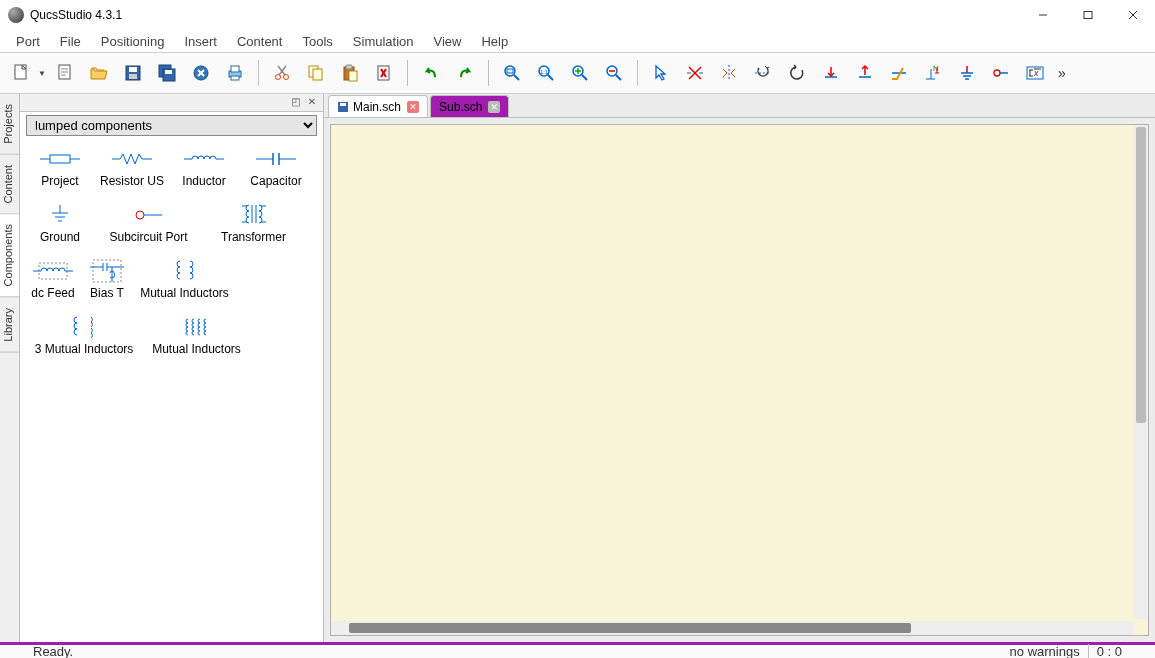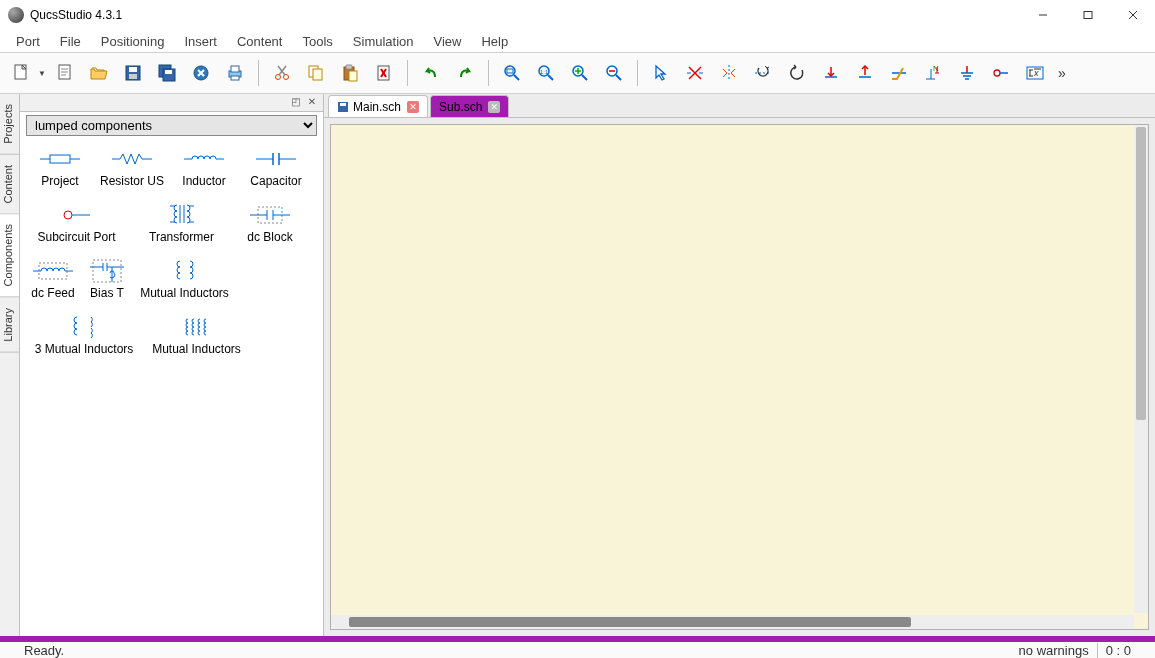--- a/index.html
+++ b/index.html
@@ -34,21 +34,21 @@
 .doc-tab .disk{width:12px;height:12px;margin-right:4px}
 .doc-tab .close{margin-left:6px;width:12px;height:12px;border-radius:2px;display:flex;align-items:center;justify-content:center;font-size:9px}
 .doc-tab.active .close{background:#e77;color:#fff}
 .doc-tab:not(.active) .close{background:#bbb;color:#fff}
 .canvas-wrap{flex:1;margin:6px;border:1px solid #b0b0b0;background:#f9f4d8;position:relative;overflow:hidden}
 .canvas{position:absolute;inset:0;background-image:radial-gradient(circle,#777 0.6px,transparent 0.6px);background-size:20px 20px;background-position:6px 6px}
 .vscroll{position:absolute;right:0;top:0;bottom:16px;width:14px;background:#eee}
 .vscroll .thumb{position:absolute;left:2px;right:2px;top:2px;height:60%;background:#bbb;border-radius:2px}
 .hscroll{position:absolute;left:0;right:14px;bottom:0;height:14px;background:#eee}
 .hscroll .thumb{position:absolute;top:2px;bottom:2px;left:18px;width:70%;background:#888;border-radius:2px}
-.statusbar{height:22px;border-top:6px solid #a21caf;display:flex;align-items:center;font-size:13px;color:#333;padding:0 16px;background:#fafafa}
+.statusbar{height:16px;border-top:3px solid #a21caf;display:flex;align-items:center;font-size:13px;color:#333;padding:0 25px;background:#fafafa}
 .statusbar .spacer{flex:1}
 .statusbar .cell{padding:0 8px}
 .statusbar .cell.border{border-left:1px solid #c0c0c0}
 .dd-arrow{font-size:8px;color:#444;margin-left:-2px}
 .overflow{font-size:14px;color:#333;padding:0 4px;cursor:pointer}
 </style>
 </head>
 <body>
 
 <div class="titlebar">
@@ -343,20 +343,31 @@
         <div class="sym">
             <svg width="40" height="16">
               <line x1="0" y1="8" x2="17" y2="8" stroke="#06c"></line>
               <line x1="17" y1="2" x2="17" y2="14" stroke="#06c" stroke-width="1.5"></line>
               <line x1="23" y1="2" x2="23" y2="14" stroke="#06c" stroke-width="1.5"></line>
               <line x1="23" y1="8" x2="40" y2="8" stroke="#06c"></line>
             </svg>
           </div>
         <div class="lbl">Capacitor</div>
       </div>
+      <div class="comp-item">
+        <div class="sym">
+            <svg width="24" height="20">
+              <line x1="12" y1="0" x2="12" y2="8" stroke="#06c"></line>
+              <line x1="4" y1="8" x2="20" y2="8" stroke="#06c"></line>
+              <line x1="7" y1="12" x2="17" y2="12" stroke="#06c"></line>
+              <line x1="10" y1="16" x2="14" y2="16" stroke="#06c"></line>
+            </svg>
+          </div>
+        <div class="lbl">Ground</div>
+      </div>
       <div class="comp-item wide">
         <div class="sym">
             <svg width="30" height="16">
               <circle cx="6" cy="8" r="4" fill="none" stroke="#d00"></circle>
               <line x1="10" y1="8" x2="28" y2="8" stroke="#06c"></line>
             </svg>
           </div>
         <div class="lbl">Subcircuit Port</div>
       </div>
       <div class="comp-item wide">
@@ -367,32 +378,20 @@
               <line x1="13" y1="2" x2="13" y2="20" stroke="#06c"></line>
               <line x1="17" y1="2" x2="17" y2="20" stroke="#06c"></line>
               <line x1="3" y1="3" x2="8" y2="3" stroke="#06c"></line>
               <line x1="3" y1="19" x2="8" y2="19" stroke="#06c"></line>
               <line x1="22" y1="3" x2="27" y2="3" stroke="#06c"></line>
               <line x1="22" y1="19" x2="27" y2="19" stroke="#06c"></line>
             </svg>
           </div>
         <div class="lbl">Transformer</div>
       </div>
-      <div class="comp-item">
-        <div class="sym">
-            <svg width="40" height="20">
-              <rect x="8" y="2" width="24" height="16" fill="none" stroke="#888" stroke-dasharray="2"></rect>
-              <line x1="0" y1="10" x2="17" y2="10" stroke="#06c"></line>
-              <line x1="17" y1="5" x2="17" y2="15" stroke="#06c"></line>
-              <line x1="23" y1="5" x2="23" y2="15" stroke="#06c"></line>
-              <line x1="23" y1="10" x2="40" y2="10" stroke="#06c"></line>
-            </svg>
-          </div>
-        <div class="lbl">dc Block</div>
-      </div>
       <div class="comp-item" style="width:58px">
         <div class="sym">
             <svg width="40" height="20">
               <rect x="6" y="2" width="28" height="16" fill="none" stroke="#888" stroke-dasharray="2"></rect>
               <line x1="0" y1="10" x2="8" y2="10" stroke="#06c"></line>
               <path d="M8 10 A3 3 0 0 1 14 10 A3 3 0 0 1 20 10 A3 3 0 0 1 26 10 A3 3 0 0 1 32 10" fill="none" stroke="#06c"></path>
               <line x1="32" y1="10" x2="40" y2="10" stroke="#06c"></line>
             </svg>
           </div>
         <div class="lbl">dc Feed</div>

